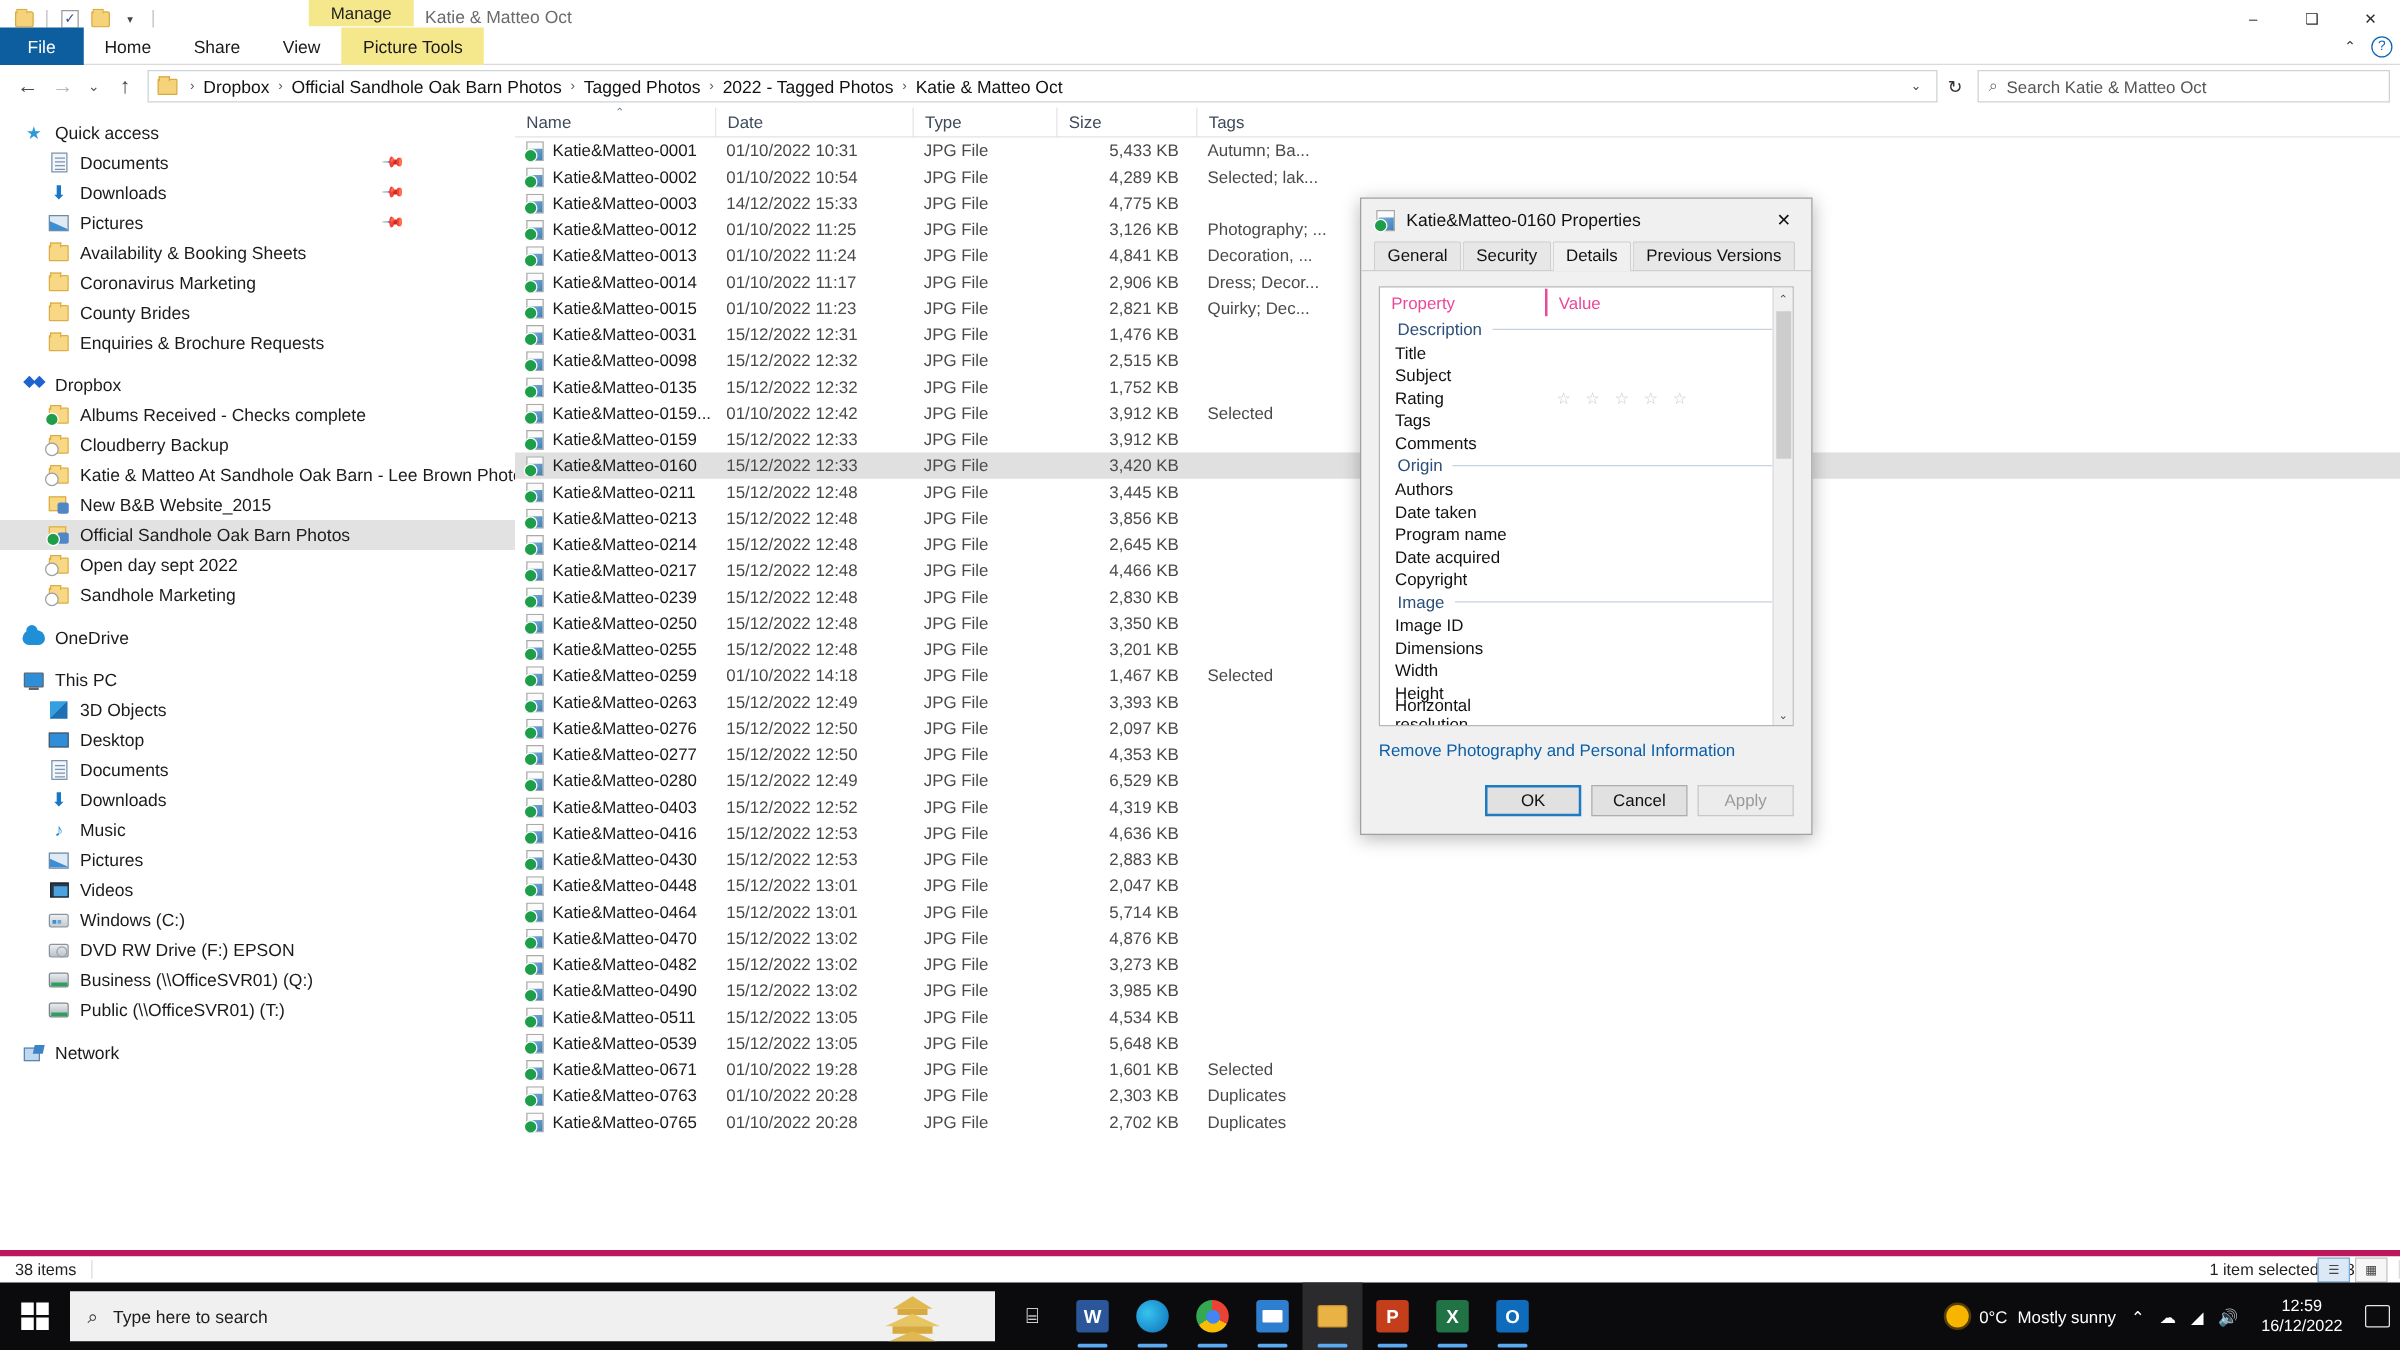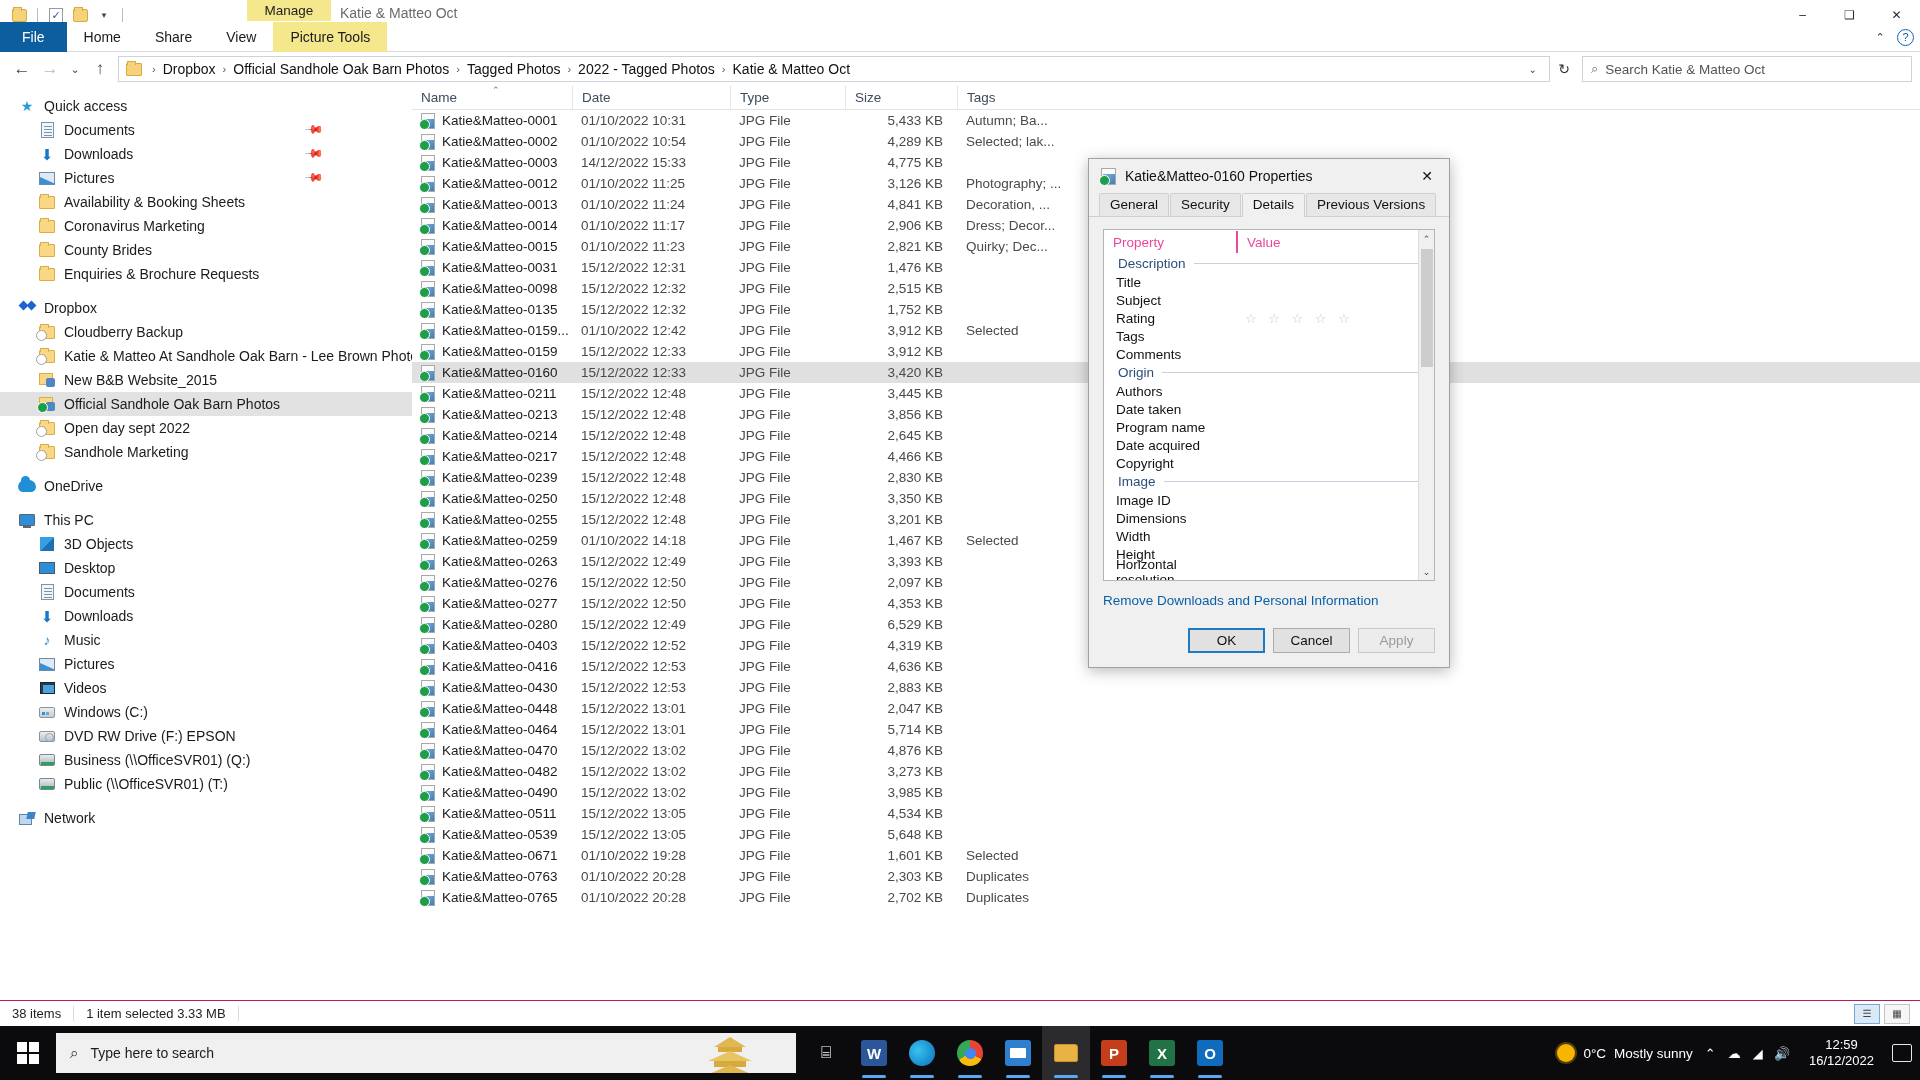--- a/index.html
+++ b/index.html
@@ -199,22 +199,22 @@
   .cell.date, .cell.type, .cell.size, .cell.tags { color: #4a4a4a; }
   .jpg-ic { width: 14px; height: 16px; background: #fbfbfb; border: 1px solid #a9a9a9; position: relative; flex: none; }
   .jpg-ic::before { content:''; position:absolute; left:1px; top:5px; width:11px; height:9px;
                     background: linear-gradient(135deg,#7fb2dc,#3f7fb5); }
   .jpg-ic::after { content:''; position:absolute; left:-3px; bottom:-2px; width:9px; height:9px;
                    border-radius:50%; background:#1f9e4a; border:1.3px solid #fff; }
 
   
   .statusbar {
     position: absolute; bottom: 54px; left: 0; width: 1920px; height: 26px;
-    border-top: 1px solid #be185d; background: #fff; display: flex; align-items: center;
-    font-size: 13px; color: #222;
+    border-top: 5px solid #be185d; background: #fff; display: flex; align-items: center;
+    font-size: 13px; color: #222; justify-content: space-between;
   }
   .sb-seg { padding: 0 12px; border-right: 1px solid #dcdcdc; height: 15px; display:flex; align-items:center; }
   .sb-seg:first-child { border-right: 1px solid #dcdcdc; }
   .sb-views { position: absolute; right: 10px; display: flex; gap: 4px; }
   .sbv { width: 26px; height: 20px; border: 1px solid #c4c4c4; display:flex; align-items:center;
          justify-content:center; font-size: 10px; color: #444; background:#f6f6f6; }
   .sbv.active { background: #dbe8f5; border-color: #7aa8d4; }
 
   
   .taskbar {
@@ -435,20 +435,28 @@
 
       <div class="nav-row">
         <span class="ic">
             <span class="ic-dropbox"></span>
           </span>
         <span>Dropbox</span>
       </div>
       <div class="nav-row indent">
         <span class="ic">
           <span class="ic-folder" style="position:relative">
+              <i class="badge-green"></i>
+            </span>
+        </span>
+        <span>Albums Received - Checks complete</span>
+      </div>
+      <div class="nav-row indent">
+        <span class="ic">
+          <span class="ic-folder" style="position:relative">
               <i class="badge-grey"></i>
             </span>
         </span>
         <span>Cloudberry Backup</span>
       </div>
       <div class="nav-row indent">
         <span class="ic">
           <span class="ic-folder" style="position:relative">
               <i class="badge-grey"></i>
             </span>
@@ -1083,21 +1091,21 @@
               <div class="c2"></div>
             </div>
           </div>
         <div class="pl-scroll">
           <div class="pls-btn">⌃</div>
           <div class="pls-thumb"></div>
           <div class="pls-spacer"></div>
           <div class="pls-btn">⌄</div>
         </div>
       </div>
-      <a class="dlg-link" href="#">Remove Downloads and Personal Information</a>
+      <a class="dlg-link" href="#">Remove Photography and Personal Information</a>
     </div>
     <div class="dlg-btns">
       <div class="dbtn default">OK</div>
       <div class="dbtn">Cancel</div>
       <div class="dbtn disabled">Apply</div>
     </div>
   </div>
 
   <div class="statusbar">
     <div class="sb-seg">38 items</div>

